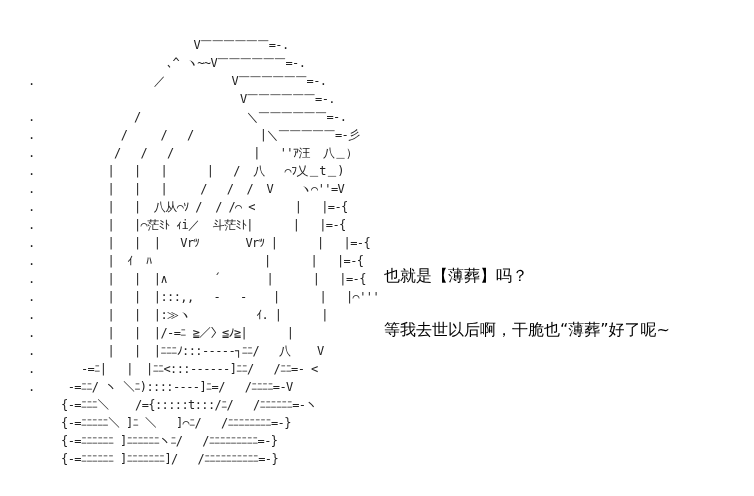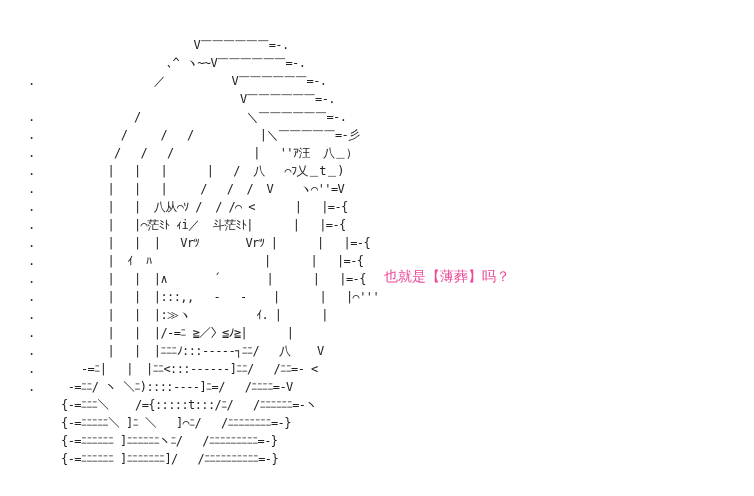--- a/index.html
+++ b/index.html
@@ -7,30 +7,31 @@
   .art {
     position: absolute; left: 28px; top: 36px;
     font-family: "DejaVu Sans Mono", monospace;
     font-size: 12px; line-height: 18px; color: #222;
     white-space: pre; margin: 0; letter-spacing: -0.6px;
   }
   .art .ln { display: block; height: 18px; }
   .dialog {
     position: absolute; left: 384px;
     font-family: "DejaVu Sans", sans-serif;
-    font-size: 14px; line-height: 18px; color: #ec4899;
+    font-size: 16px; line-height: 18px; color: #000000;
     white-space: pre;
   }
   .dialog .ln { display: block; height: 18px; }
   .d1 { top: 231px; }
   .d2 { top: 285px; }
 </style>
 </head>
 <body>
 
 <pre class="art"><span class="ln">                         V￣￣￣￣￣￣=-.</span><span class="ln">                     ､^ ヽ~~V￣￣￣￣￣￣=-.</span><span class="ln">.                  ／          V￣￣￣￣￣￣=-.</span><span class="ln">                                V￣￣￣￣￣￣=-.</span><span class="ln">.               /                ＼￣￣￣￣￣￣=-.</span><span class="ln">.             /     /   /          |＼￣￣￣￣￣=-彡</span><span class="ln">.            /   /   /            |   ''ｱ汪  八＿）</span><span class="ln">.           |   |   |      |   /  八   ⌒ﾌ乂＿t＿)</span><span class="ln">.           |   |   |     /   /  /  V    ヽ⌒''=V</span><span class="ln">.           |   |  八从⌒ｿ /  / /⌒ &lt;      |   |=-{</span><span class="ln">.           |   |⌒茫ﾐﾄ ｨi／  斗茫ﾐﾄ|      |   |=-{</span><span class="ln">.           |   |  |   Vrﾂ       Vrﾂ |      |   |=-{</span><span class="ln">.           |  ｲ  ﾊ                 |      |   |=-{</span><span class="ln">.           |   |  |∧       ´       |      |   |=-{</span><span class="ln">.           |   |  |:::,,   ‐   ‐    |      |   |⌒'''</span><span class="ln">.           |   |  |:≫ヽ          ｲ. |      |</span><span class="ln">.           |   |  |/-=ﾆ ≧／〉≦ﾉ≧|      |</span><span class="ln">.           |   |  |ﾆﾆﾆﾉ:::-----┐ﾆﾆ/   八    V</span><span class="ln">.       -=ﾆ|   |  |ﾆﾆ&lt;:::------]ﾆﾆ/   /ﾆﾆ=- &lt;</span><span class="ln">.     -=ﾆﾆ/ ヽ ＼ﾆ)::::----]ﾆ=/   /ﾆﾆﾆﾆ=-V</span><span class="ln">     {-=ﾆﾆﾆ＼    /={:::::t:::/ﾆ/   /ﾆﾆﾆﾆﾆﾆ=-ヽ</span><span class="ln">     {-=ﾆﾆﾆﾆﾆ＼ ]ﾆ ＼   ]⌒ﾆ/   /ﾆﾆﾆﾆﾆﾆﾆﾆ=-}</span><span class="ln">     {-=ﾆﾆﾆﾆﾆﾆ ]ﾆﾆﾆﾆﾆﾆヽﾆ/   /ﾆﾆﾆﾆﾆﾆﾆﾆﾆ=-}</span><span class="ln">     {-=ﾆﾆﾆﾆﾆﾆ ]ﾆﾆﾆﾆﾆﾆﾆ]/   /ﾆﾆﾆﾆﾆﾆﾆﾆﾆﾆ=-}</span></pre>
 
 <div class="dialog d1">
   <span class="ln">也就是【薄葬】吗？</span>
 </div>
 
 <div class="dialog d2">
+  <span class="ln">等我去世以后啊，干脆也“薄葬”好了呢~</span>
 </div>
 
 </body></html>

